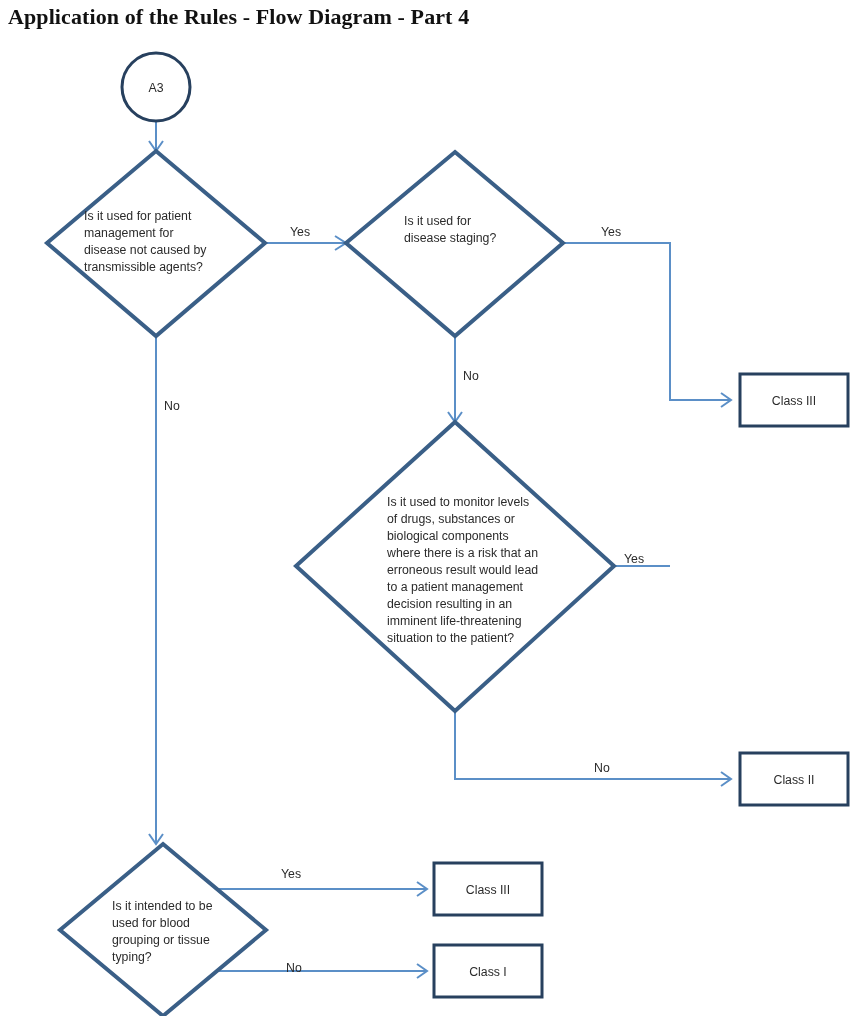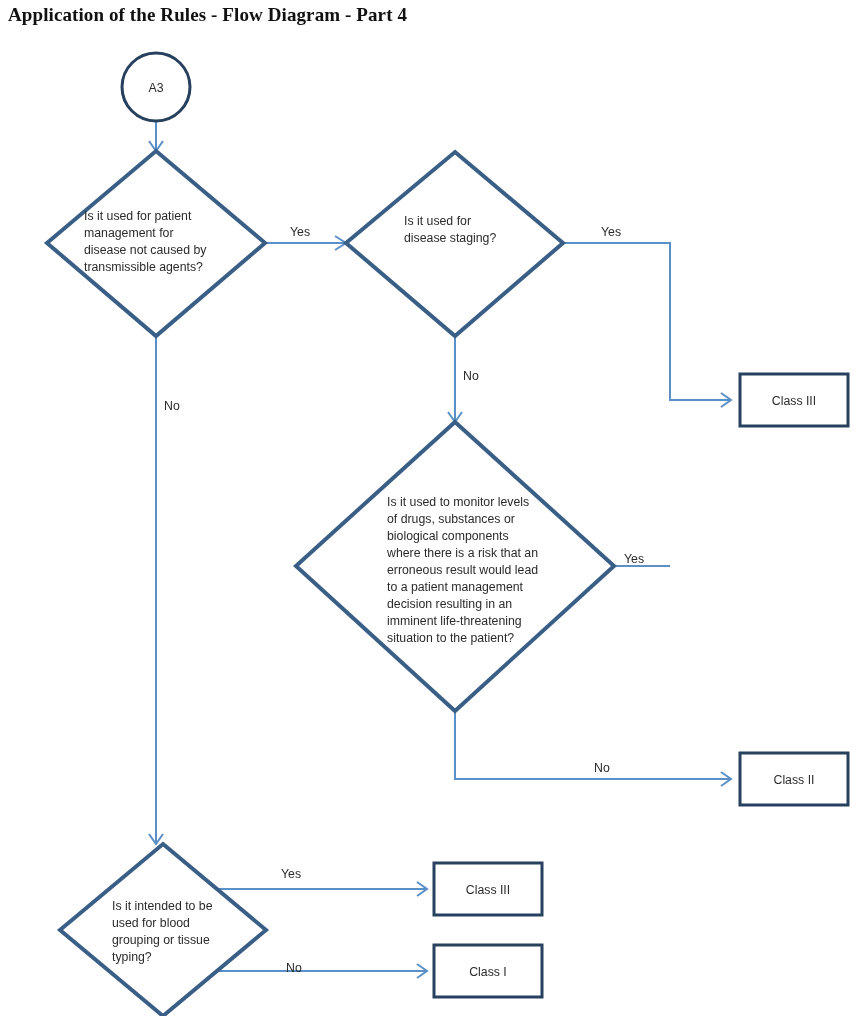--- a/index.html
+++ b/index.html
@@ -13,21 +13,21 @@
     position: relative;
     overflow: hidden;
     font-family: "Liberation Sans", sans-serif;
   }
   #page-title {
     position: absolute;
     left: 8px;
     top: 4px;
     font-family: "Liberation Serif", serif;
     font-weight: bold;
-    font-size: 19px;
+    font-size: 22px;
     color: #111111;
     letter-spacing: 0.1px;
     white-space: nowrap;
   }
   #diagram {
     position: absolute;
     left: 0;
     top: 0;
     width: 865px;
     height: 1016px;

